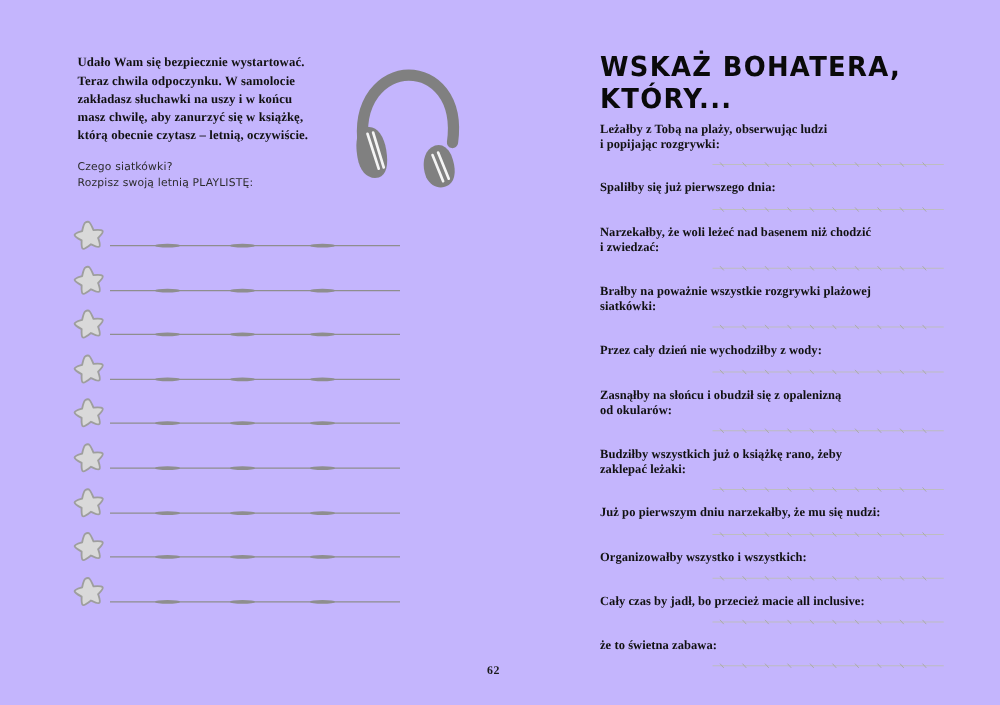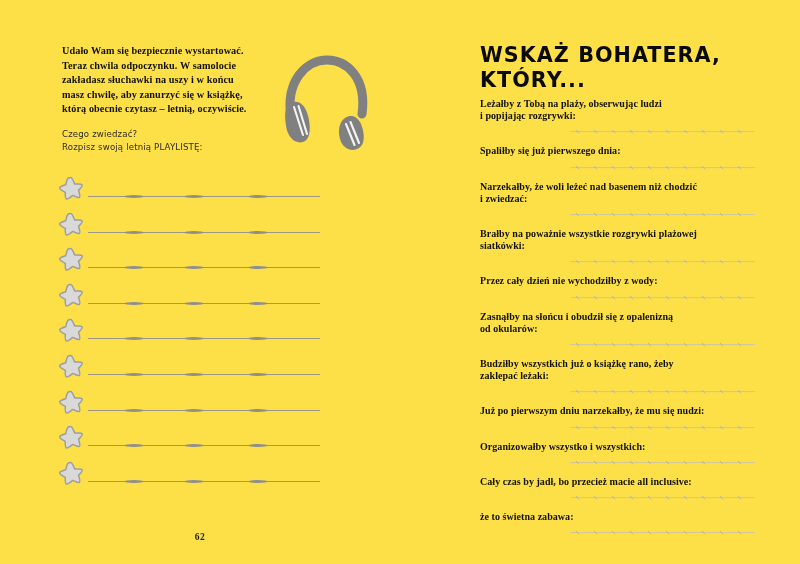--- a/index.html
+++ b/index.html
@@ -12,21 +12,21 @@
     width: 800px;
     height: 564px;
     position: relative;
     overflow: hidden;
     font-family: "Liberation Serif", serif;
     color: #141414;
   }
   .spread {
     position: absolute;
     inset: 0;
-    background: #fde047;
+    background: #c4b5fd;
   }
 
   
   .page-left {
     position: absolute;
     left: 0; top: 0;
     width: 400px; height: 564px;
   }
   .intro {
     position: absolute;
@@ -143,41 +143,41 @@
   
   .folio {
     position: absolute;
     bottom: 22px;
     font-family: "Liberation Serif", serif;
     font-weight: bold;
     font-size: 9.5px;
     color: #1a1a1a;
     letter-spacing: 0.4px;
   }
-  .folio-left { left: 0; width: 400px; text-align: center; }
+  .folio-left { left: 0; width: 400px; text-align: right; }
 
   svg { display: block; overflow: visible; }
 </style>
 </head>
 <body>
 
 <div class="spread">
 
   <div class="page-left">
 
     <div class="intro">
       <p>Udało Wam się bezpiecznie wystartować.</p>
       <p>Teraz chwila odpoczynku. W samolocie</p>
       <p>zakładasz słuchawki na uszy i w końcu</p>
       <p>masz chwilę, aby zanurzyć się w książkę,</p>
       <p>którą obecnie czytasz – letnią, oczywiście.</p>
     </div>
 
     <div class="subnote">
-      <div>Czego zwiedzać?</div>
+      <div>Czego siatkówki?</div>
       <div>Rozpisz swoją letnią PLAYLISTĘ:</div>
     </div>
 
     <div class="headphones">
       <svg width="86" height="92" viewBox="0 0 86 92">
         <path d="M8 62 C 2 24, 24 4, 44 4 C 64 4, 84 22, 79 58" fill="none" stroke="#808080" stroke-width="9" stroke-linecap="round"></path>
         <path d="M10 46 C 2 48, 1 58, 3 70 C 5 82, 12 88, 20 86 C 26 84, 28 76, 26 64 C 24 52, 18 44, 10 46 Z" fill="#808080"></path>
         <path d="M62 62 C 56 66, 54 76, 58 86 C 62 94, 70 96, 76 92 C 82 88, 82 78, 78 68 C 74 60, 68 58, 62 62 Z" fill="#808080"></path>
         <g stroke="#f4f4f4" stroke-width="2.1" stroke-linecap="round">
           <line x1="11" y1="51" x2="20" y2="79"></line>

